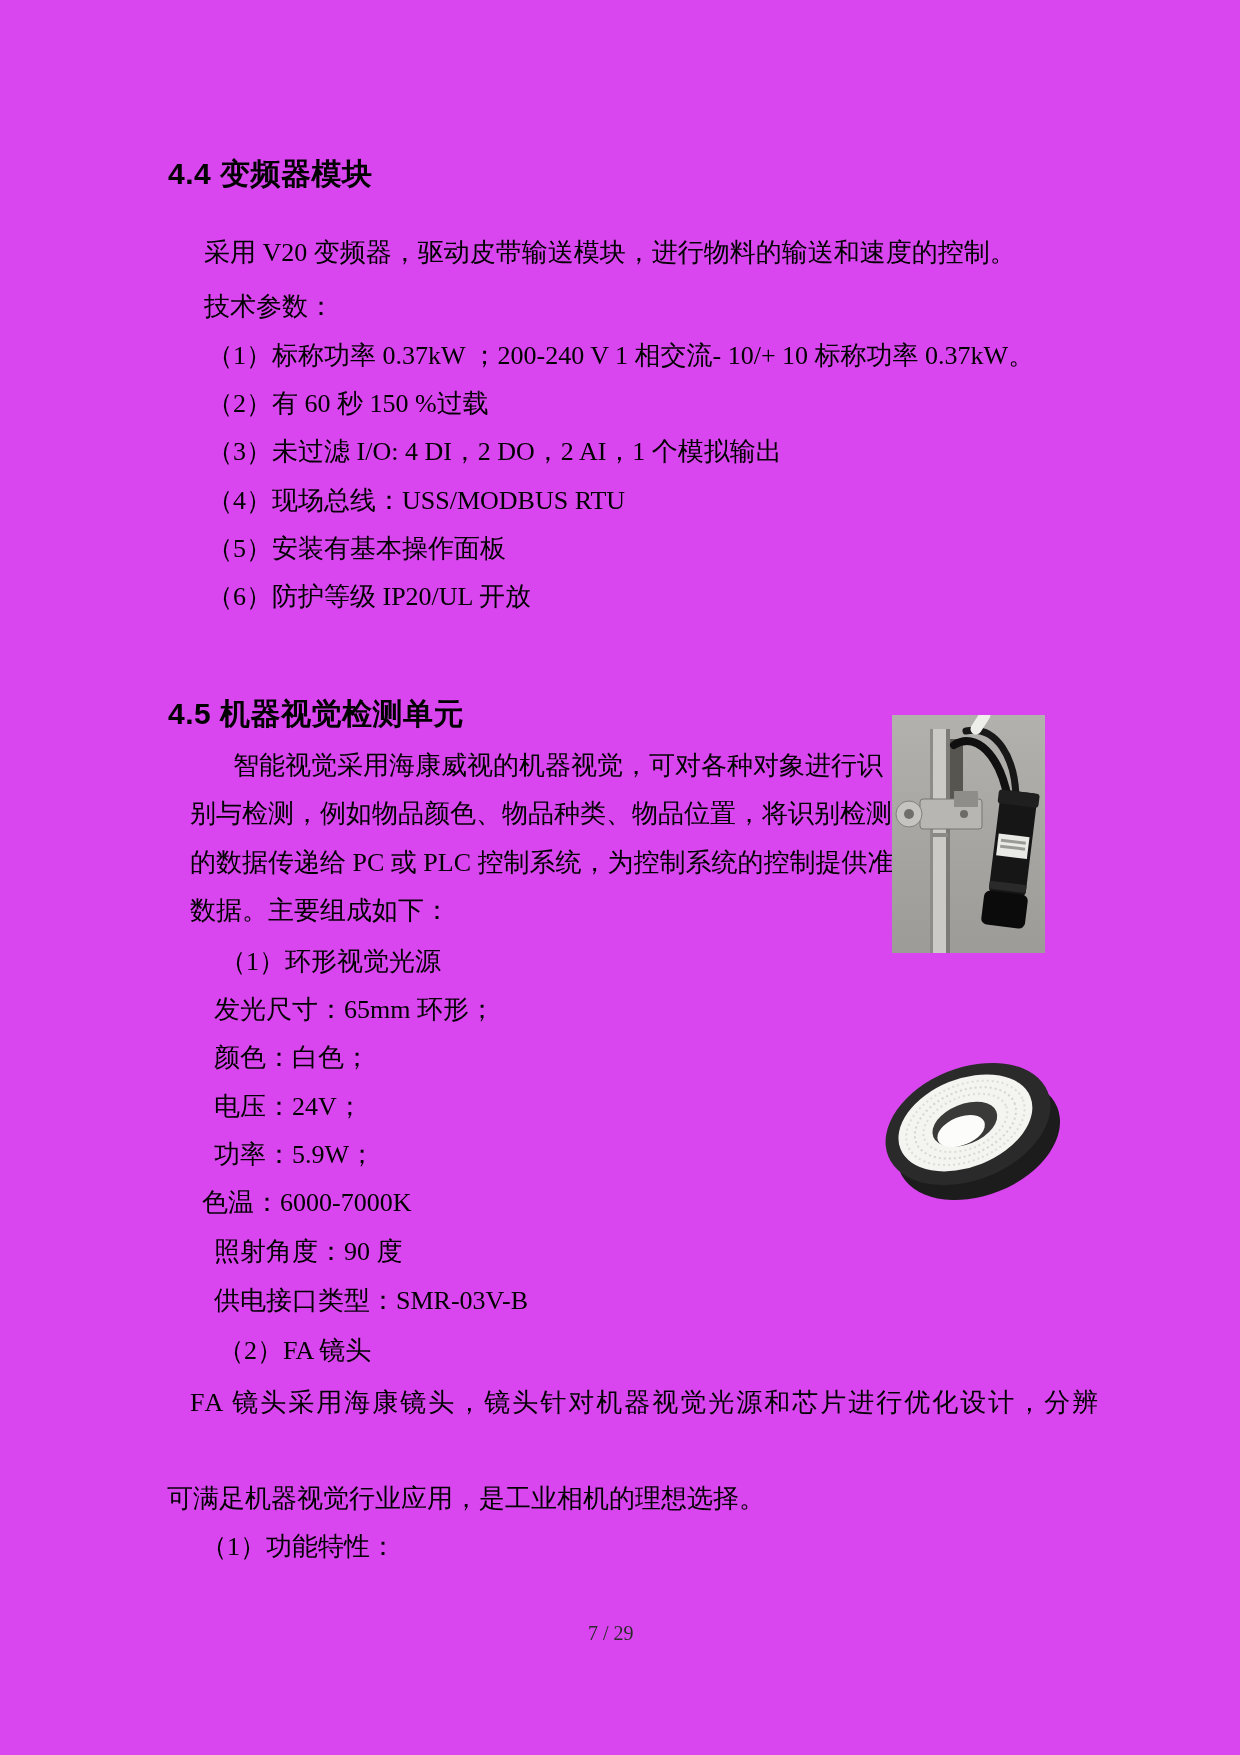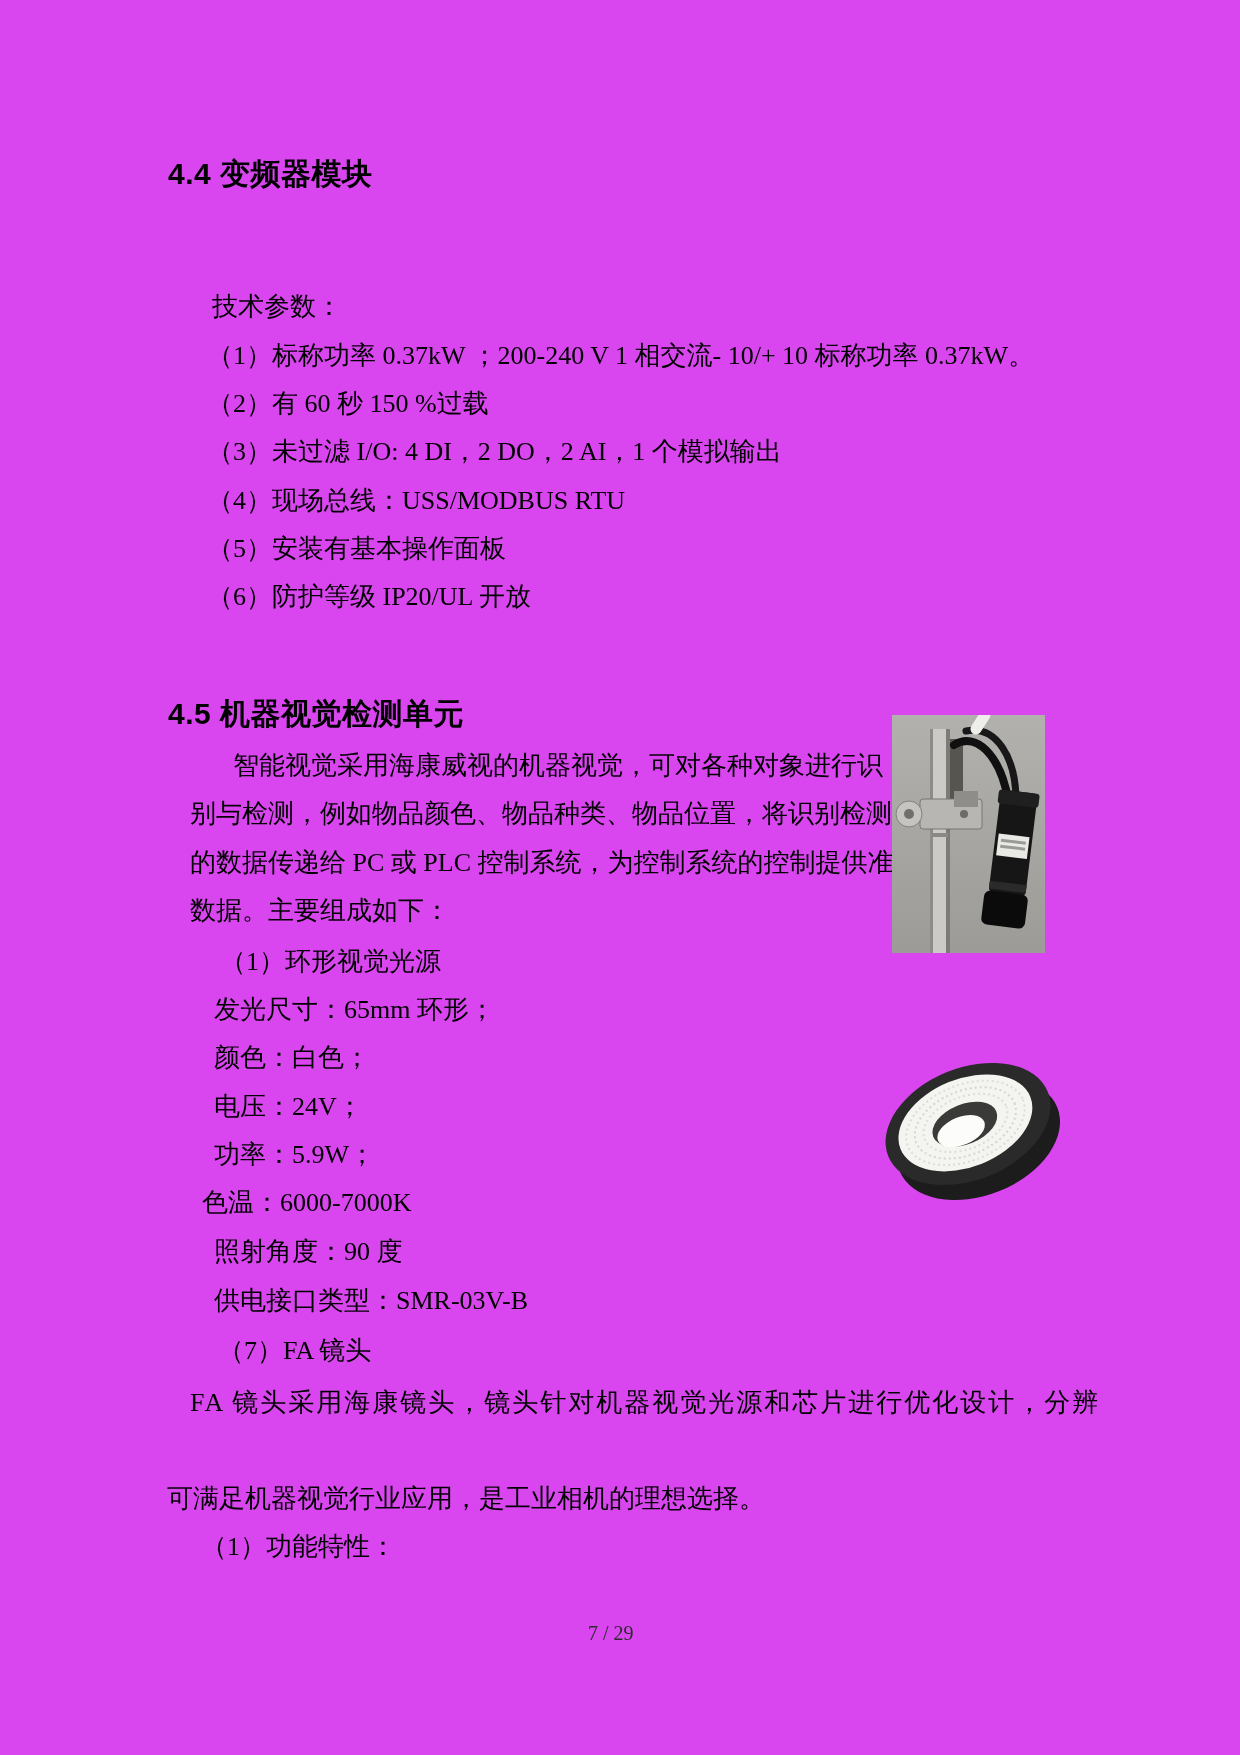--- a/index.html
+++ b/index.html
@@ -39,22 +39,23 @@
   .photo { position:absolute; }
   .photo svg { display:block; }
 </style>
 </head>
 <body>
 
 <div class="page">
 
   <div class="h" style="left:168px; top:156px;">4.4 变频器模块</div>
 
+  <div class="ln" style="left:204px; top:237px;">采用 V20 变频器，驱动皮带输送模块，进行物料的输送和速度的控制。</div>
 
-  <div class="ln" style="left:212px; top:291px;">技术参数：</div>
+  <div class="ln" style="left:204px; top:291px;">技术参数：</div>
 
   <div class="ln" style="left:207px; top:340px;">（1）标称功率 0.37kW ；200-240 V 1 相交流- 10/+ 10 标称功率 0.37kW。</div>
   <div class="ln" style="left:207px; top:388px;">（2）有 60 秒 150 %过载</div>
   <div class="ln" style="left:207px; top:436px;text-align:right;">（3）未过滤 I/O: 4 DI，2 DO，2 AI，1 个模拟输出</div>
   <div class="ln" style="left:207px; top:485px;">（4）现场总线：USS/MODBUS RTU</div>
   <div class="ln" style="left:207px; top:533px;">（5）安装有基本操作面板</div>
   <div class="ln" style="left:207px; top:581px;">（6）防护等级 IP20/UL 开放</div>
 
   <div class="h" style="left:168px; top:696px;">4.5 机器视觉检测单元</div>
 
@@ -120,21 +121,21 @@
         <ellipse cx="-2" cy="-2" rx="70" ry="44" fill="#f4f4f1"></ellipse>
         <ellipse cx="-2" cy="-2" rx="62" ry="38" fill="none" stroke="#dcdcd8" stroke-width="2" stroke-dasharray="2,3"></ellipse>
         <ellipse cx="-2" cy="-2" rx="53" ry="32" fill="none" stroke="#d4d4d0" stroke-width="2" stroke-dasharray="2,3"></ellipse>
         <ellipse cx="-2" cy="-2" rx="44" ry="26" fill="none" stroke="#dcdcd8" stroke-width="2" stroke-dasharray="2,3"></ellipse>
         <ellipse cx="-3" cy="-1" rx="34" ry="20" fill="#3a3a38"></ellipse>
         <ellipse cx="-9" cy="4" rx="25" ry="14" fill="#fcfcfa"></ellipse>
       </g>
     </svg>
   </div>
 
-  <div class="ln" style="left:218px; top:1335px;">（7）FA 镜头</div>
+  <div class="ln" style="left:218px; top:1335px;">（2）FA 镜头</div>
 
   <div class="ln ls2" style="left:190px; top:1387px;">FA 镜头采用海康镜头，镜头针对机器视觉光源和芯片进行优化设计，分辨</div>
   <div class="ln" style="left:167px; top:1483px;">可满足机器视觉行业应用，是工业相机的理想选择。</div>
 
   <div class="ln" style="left:201px; top:1531px;">（1）功能特性：</div>
 
   <div class="footer" style="left:588px; top:1621px;">7 / 29</div>
 
 </div>
 

